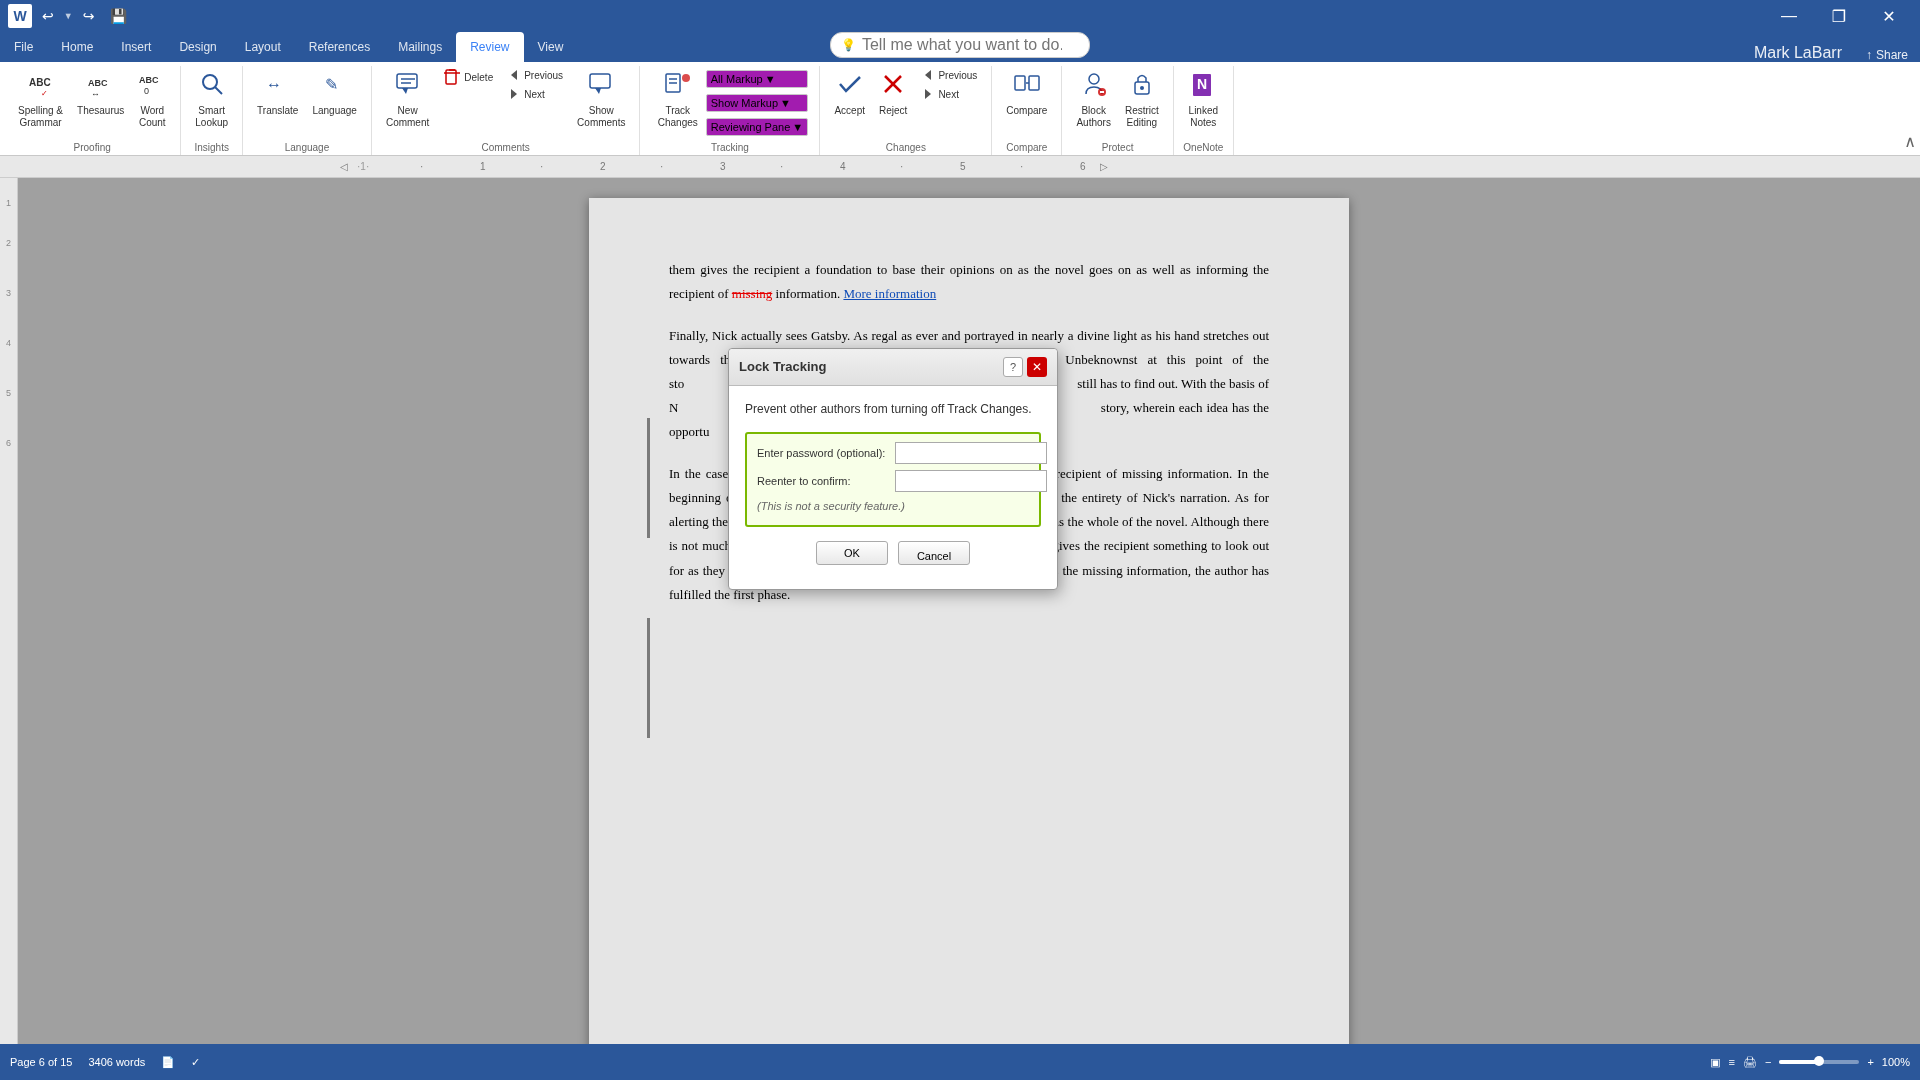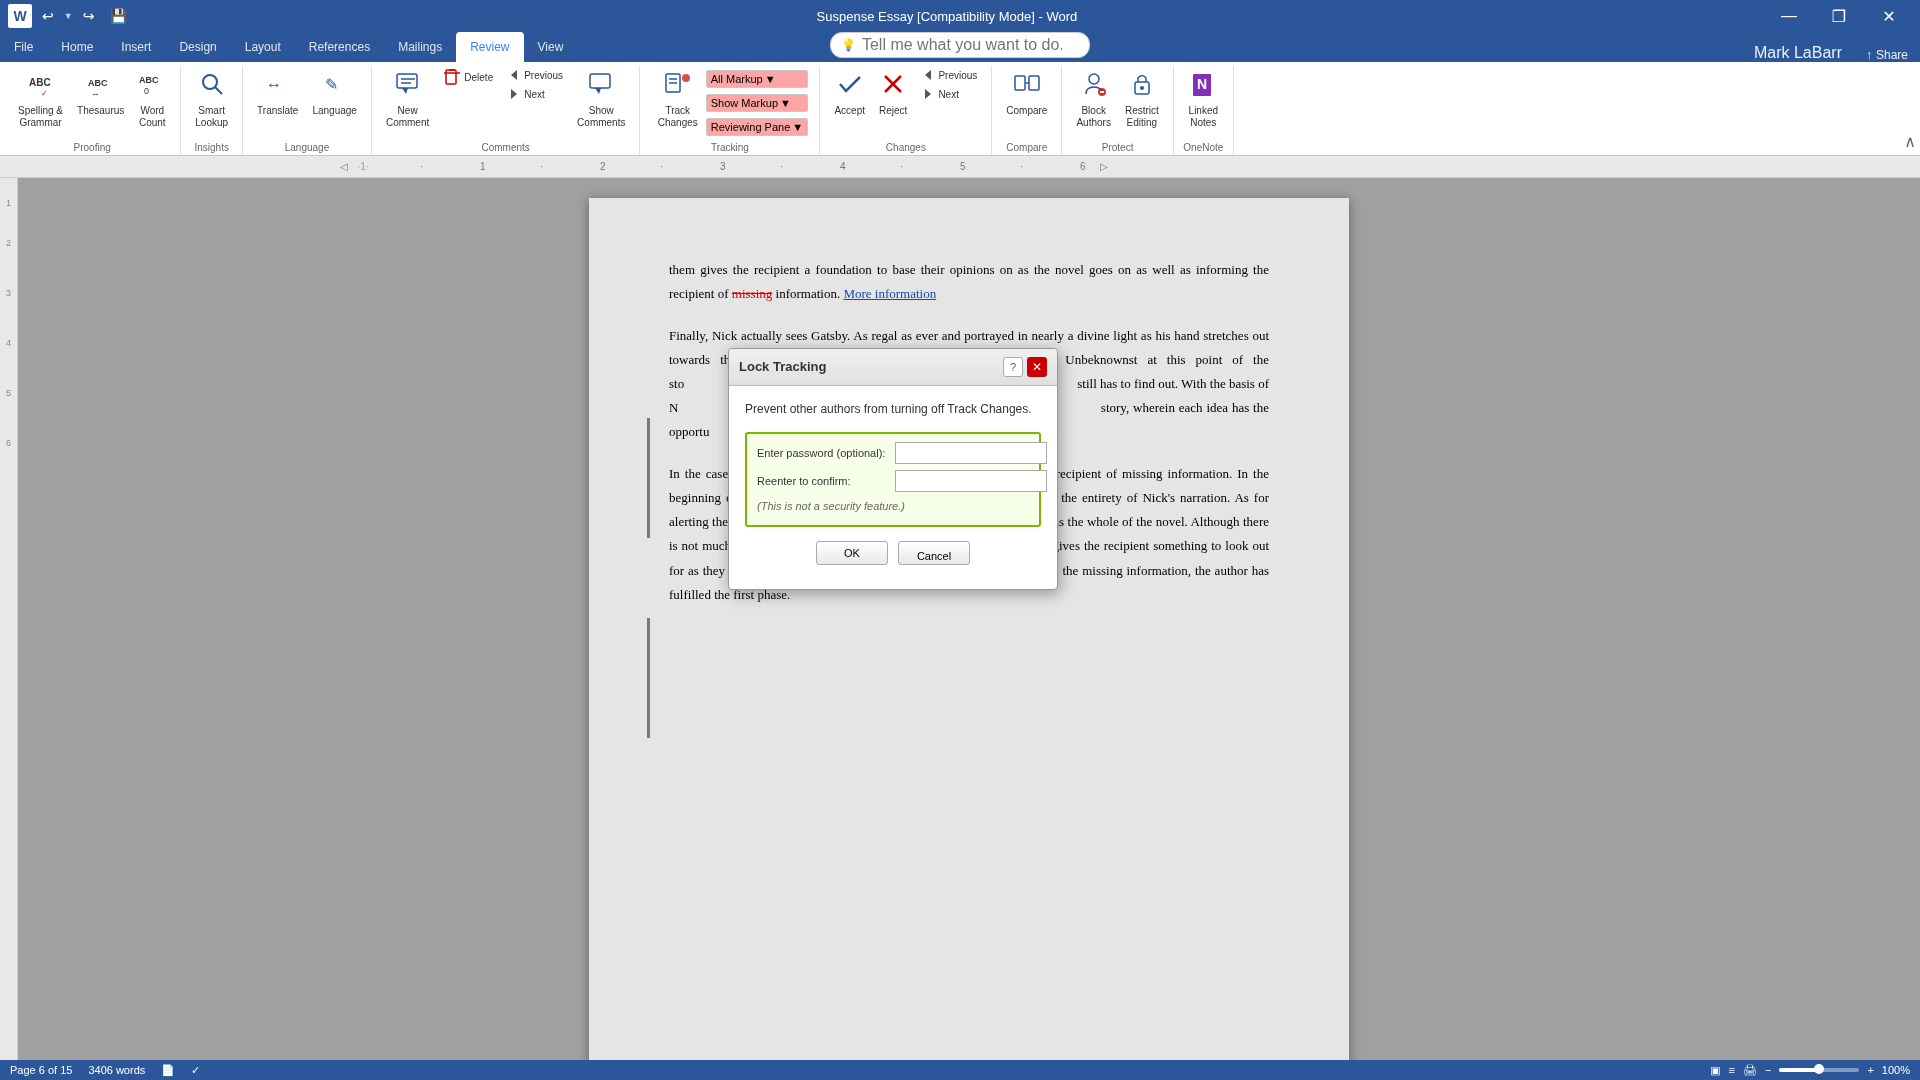--- a/index.html
+++ b/index.html
@@ -101,21 +101,21 @@
       padding: 2px 6px;
       cursor: pointer;
       border-radius: 3px;
       font-size: 10px;
       color: #333;
       gap: 3px;
       white-space: nowrap;
     }
 
     .dropdown-group {
-      background: #fca5a5;
+      background: #a21caf;
       border: 1px solid #c8c8c8;
       border-radius: 2px;
       padding: 2px 4px;
       font-size: 11px;
       display: flex;
       align-items: center;
       gap: 2px;
       cursor: pointer;
       margin-bottom: 2px;
     }
@@ -291,21 +291,20 @@
 <div id="app">
 
   <div id="title-bar">
     <div class="title-left">
       <div class="word-icon">W</div>
       <span class="undo-btn" title="Undo">↩</span>
       <span style="font-size:9px; color:rgba(255,255,255,0.7)">▼</span>
       <span class="redo-btn" title="Redo">↪</span>
       <span style="font-size:14px; margin-left:6px;">💾</span>
     </div>
-    <div class="title-center">Suspense Essay [Compatibility Mode] - Word</div>
     <div class="title-right">
       <div class="title-btn">—</div>
       <div class="title-btn">❐</div>
       <div class="title-btn close">✕</div>
     </div>
   </div>
 
   <div id="tabs-bar">
     <div class="tab">File</div>
     <div class="tab">Home</div>
@@ -664,21 +663,21 @@
                 <button class="dialog-btn" style="min-width:72px; height:24px; border:1px solid #aaa; background:linear-gradient(to bottom,#fff,#e8e8e8); cursor:pointer; font-size:11px; border-radius:3px; padding:8px 12px;">Cancel</button>
               </div>
             </div>
           </div>
         </div>
 
       </div>
     </div>
   </div>
 
-  <div id="status-bar" style="background:#2b579a; height:20px; display:flex; align-items:center; padding:0 10px; color:white; font-size:11px; gap:16px;">
+  <div id="status-bar" style="background:#2b579a; height:36px; display:flex; align-items:center; padding:0 10px; color:white; font-size:11px; gap:16px;">
     <span>Page 6 of 15</span>
     <span>3406 words</span>
     <span>📄</span>
     <span>✓</span>
     <div style="margin-left:auto; display:flex; align-items:center; gap:8px;">
       <span style="cursor:pointer;">▣</span>
       <span style="cursor:pointer;">≡</span>
       <span style="cursor:pointer;">🖨</span>
       <span style="cursor:pointer;">−</span>
       <div style="width:80px; height:4px; background:rgba(255,255,255,0.4); border-radius:2px; position:relative; cursor:pointer;">

